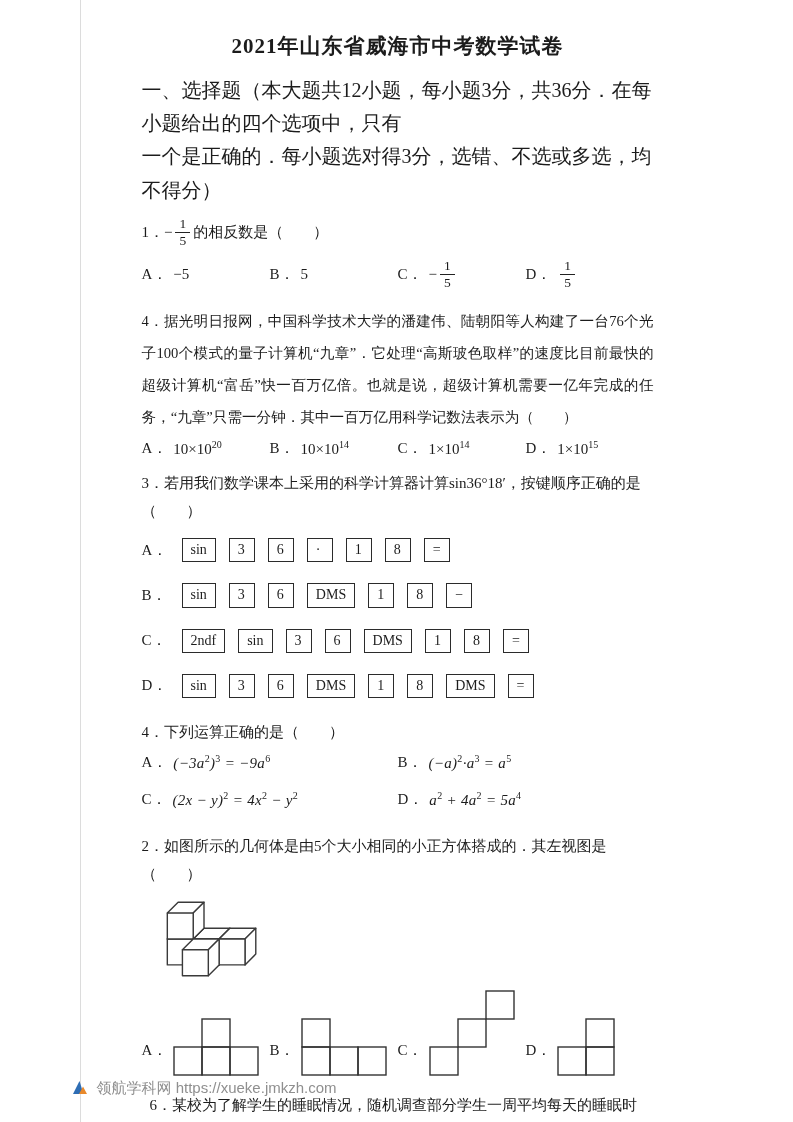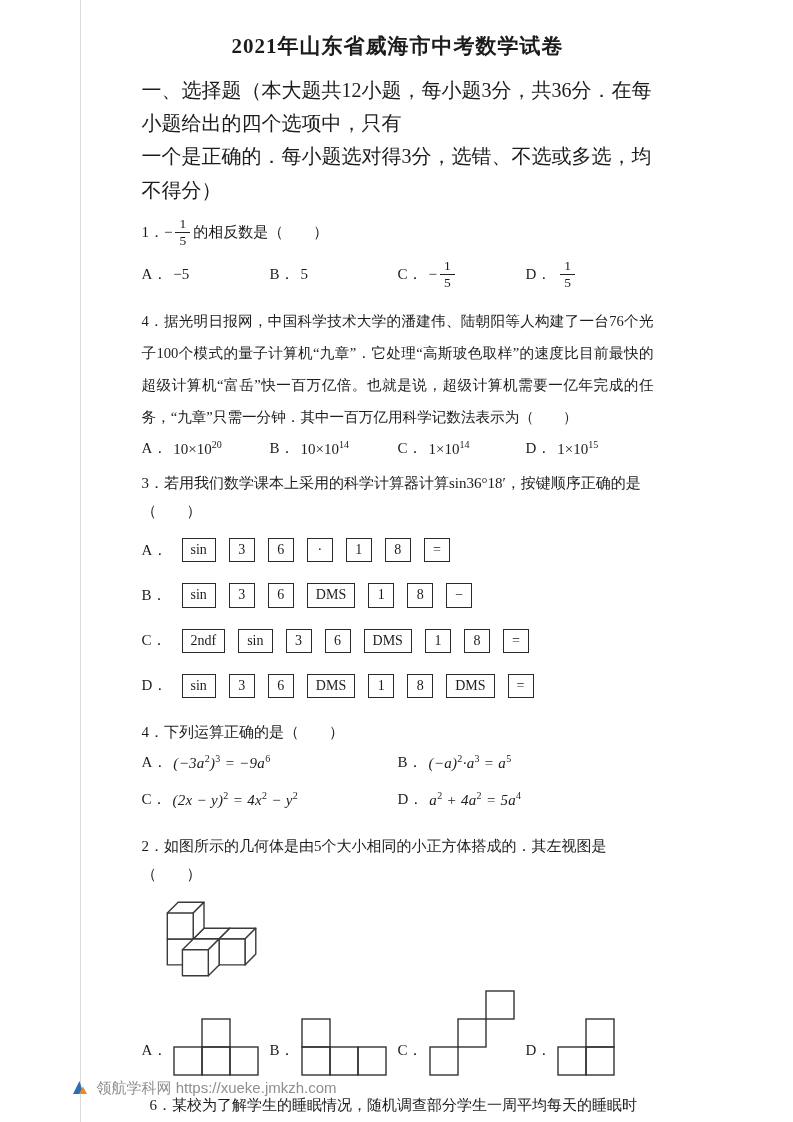--- a/index.html
+++ b/index.html
@@ -26,21 +26,21 @@
   .frac .fd { padding-top:1px; }
 
   .optrow4 { display:flex; align-items:center; font-size:15px; margin:6px 0 12px; }
   .optrow4 .opt { width:25%; display:flex; align-items:center; }
   .olabel { margin-right:6px; flex-shrink:0; }
 
   .para { font-size:14.6px; line-height:2.2; text-align:justify; margin-bottom:2px; }
 
   .keyrow { display:flex; align-items:center; margin-bottom:21px; font-size:15px; }
   .keyrow .olabel { width:34px; }
-  .key { display:inline-block; border:1.5px solid #2b2b2b; padding:1px 8px; margin-right:13px; font-size:14px; min-width:26px; text-align:center; line-height:1.45; }
+  .key { display:inline-block; border:1.5px solid #2b2b2b; padding:1px 8px; margin-right:13px; font-size:14px; min-width:26px; line-height:1.45; }
 
   .q4grid { display:flex; flex-wrap:wrap; font-size:15px; margin-top:6px; }
   .q4grid .opt { width:50%; margin-bottom:18px; display:flex; align-items:center; }
   .mathx { font-style:italic; letter-spacing:0.3px; }
   .mathx sup { font-style:normal; font-size:10px; }
   sup { font-size:10px; }
 
   .figwrap { margin:10px 0 10px 4px; }
   .q5row { display:flex; align-items:flex-end; margin:4px 0 14px; }
   .q5opt { width:25%; display:flex; align-items:flex-end; font-size:15px; }

